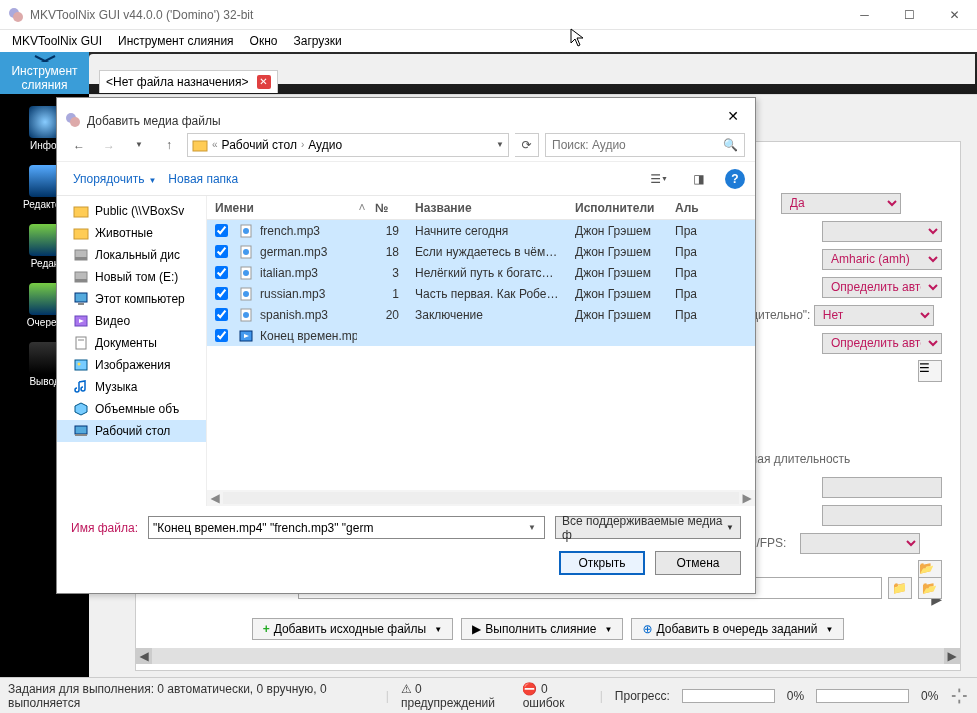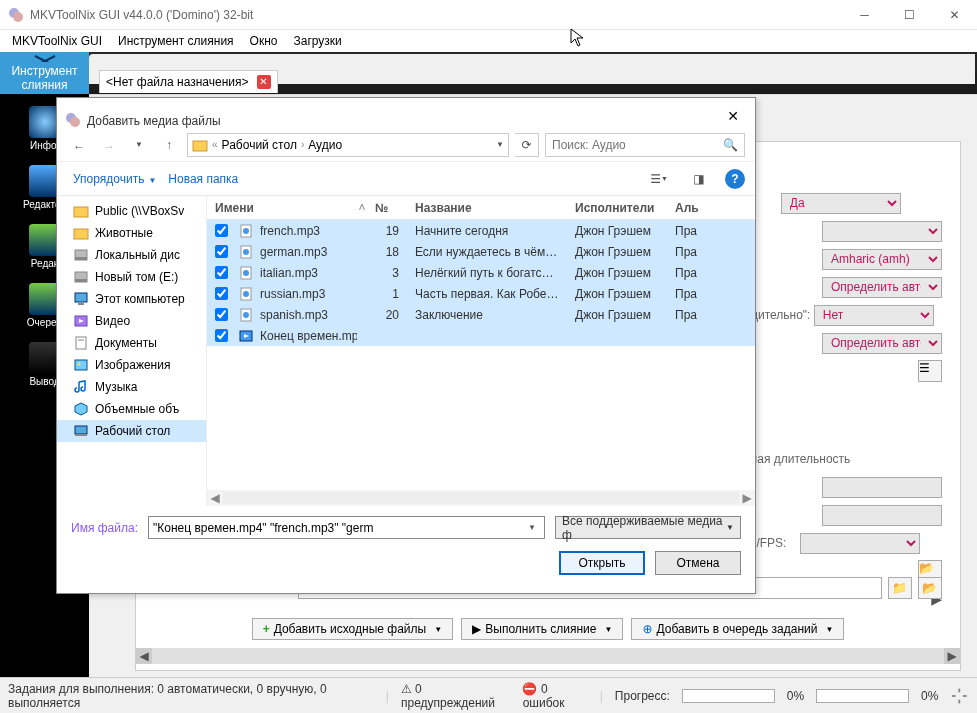--- a/index.html
+++ b/index.html
@@ -95,21 +95,21 @@
 .row { display: flex; height: 21px; align-items: center; }
 .row.sel { background: #cde8ff; }
 .row .cell { padding: 0 8px; overflow: hidden; text-overflow: ellipsis; white-space: nowrap; color: #333; }
 .row .cell.name { display: flex; align-items: center; gap: 6px; }
 .row .fi { width: 16px; height: 16px; flex-shrink: 0; }
 .hscroll-dlg { height: 16px; background: #f4f4f4; display: flex; align-items: center; margin-top: auto; }
 .hscroll-dlg .a { width: 16px; height: 16px; display: flex; align-items: center; justify-content: center; color: #888; }
 .hscroll-dlg .track { flex: 1; background: #eee; height: 12px; }
 
 .fn-row { display: flex; align-items: center; padding: 10px 14px 6px 14px; gap: 10px; }
-.fn-row .lbl { color: #8b5cf6; }
+.fn-row .lbl { color: #be185d; }
 .fn-row .combo { flex: 1; height: 23px; border: 1px solid #888; display: flex; align-items: center; padding: 0 4px; }
 .fn-row .combo .dd { margin-left: auto; font-size: 8px; color: #555; padding: 0 4px; }
 .fn-row .type { width: 186px; height: 23px; border: 1px solid #888; background: #eaeaea; display: flex; align-items: center; padding: 0 6px; color: #333; }
 .fn-row .type .dd { margin-left: auto; font-size: 8px; }
 
 .dlg-btns { display: flex; justify-content: flex-end; gap: 10px; padding: 6px 14px 18px 4px; }
 .dlg-btns .b { width: 86px; height: 24px; border: 1px solid #888; background: #e8e8e8; display: flex; align-items: center; justify-content: center; }
 .dlg-btns .b.primary { border: 2px solid #0a64c2; background: #eaf3fe; }
 
 .cursor-ptr { position: absolute; left: 570px; top: 28px; pointer-events: none; }

